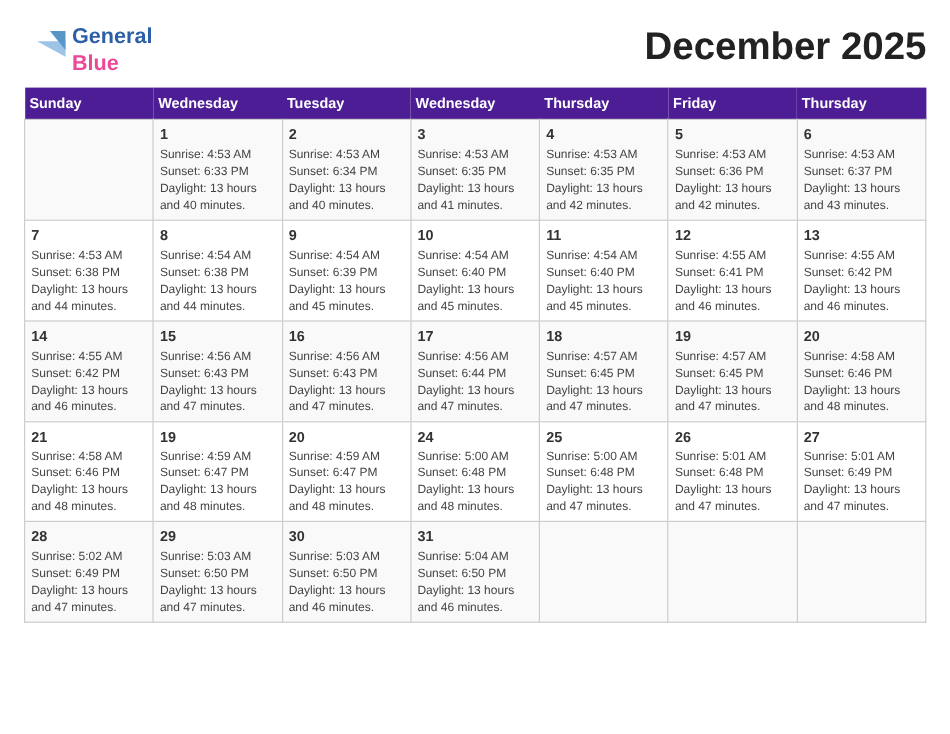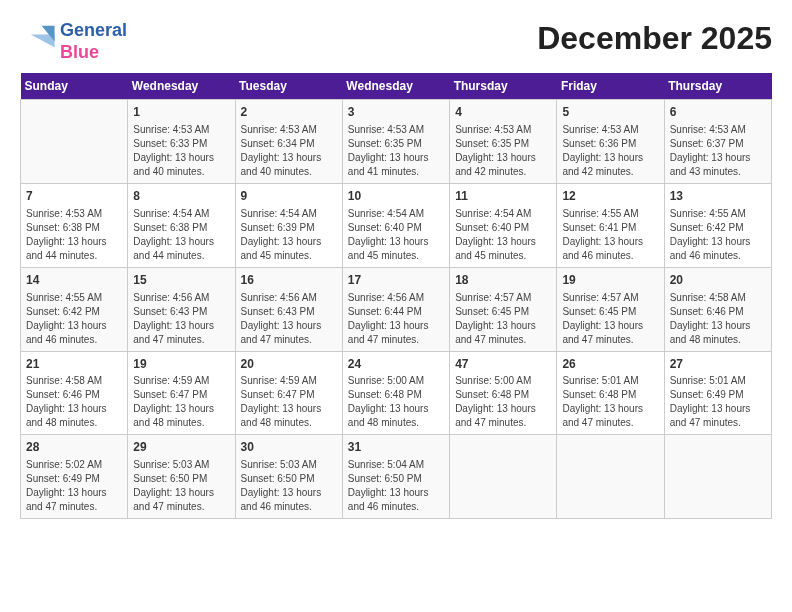--- a/index.html
+++ b/index.html
@@ -287,21 +287,21 @@
 and 48 minutes.</div>
         </td>
         <td>
           <span class="day-number">24</span>
           <div class="cell-content" style="white-space: pre-line;">Sunrise: 5:00 AM
 Sunset: 6:48 PM
 Daylight: 13 hours
 and 48 minutes.</div>
         </td>
         <td>
-          <span class="day-number">47</span>
+          <span class="day-number">25</span>
           <div class="cell-content" style="white-space: pre-line;">Sunrise: 5:00 AM
 Sunset: 6:48 PM
 Daylight: 13 hours
 and 47 minutes.</div>
         </td>
         <td>
           <span class="day-number">26</span>
           <div class="cell-content" style="white-space: pre-line;">Sunrise: 5:01 AM
 Sunset: 6:48 PM
 Daylight: 13 hours

